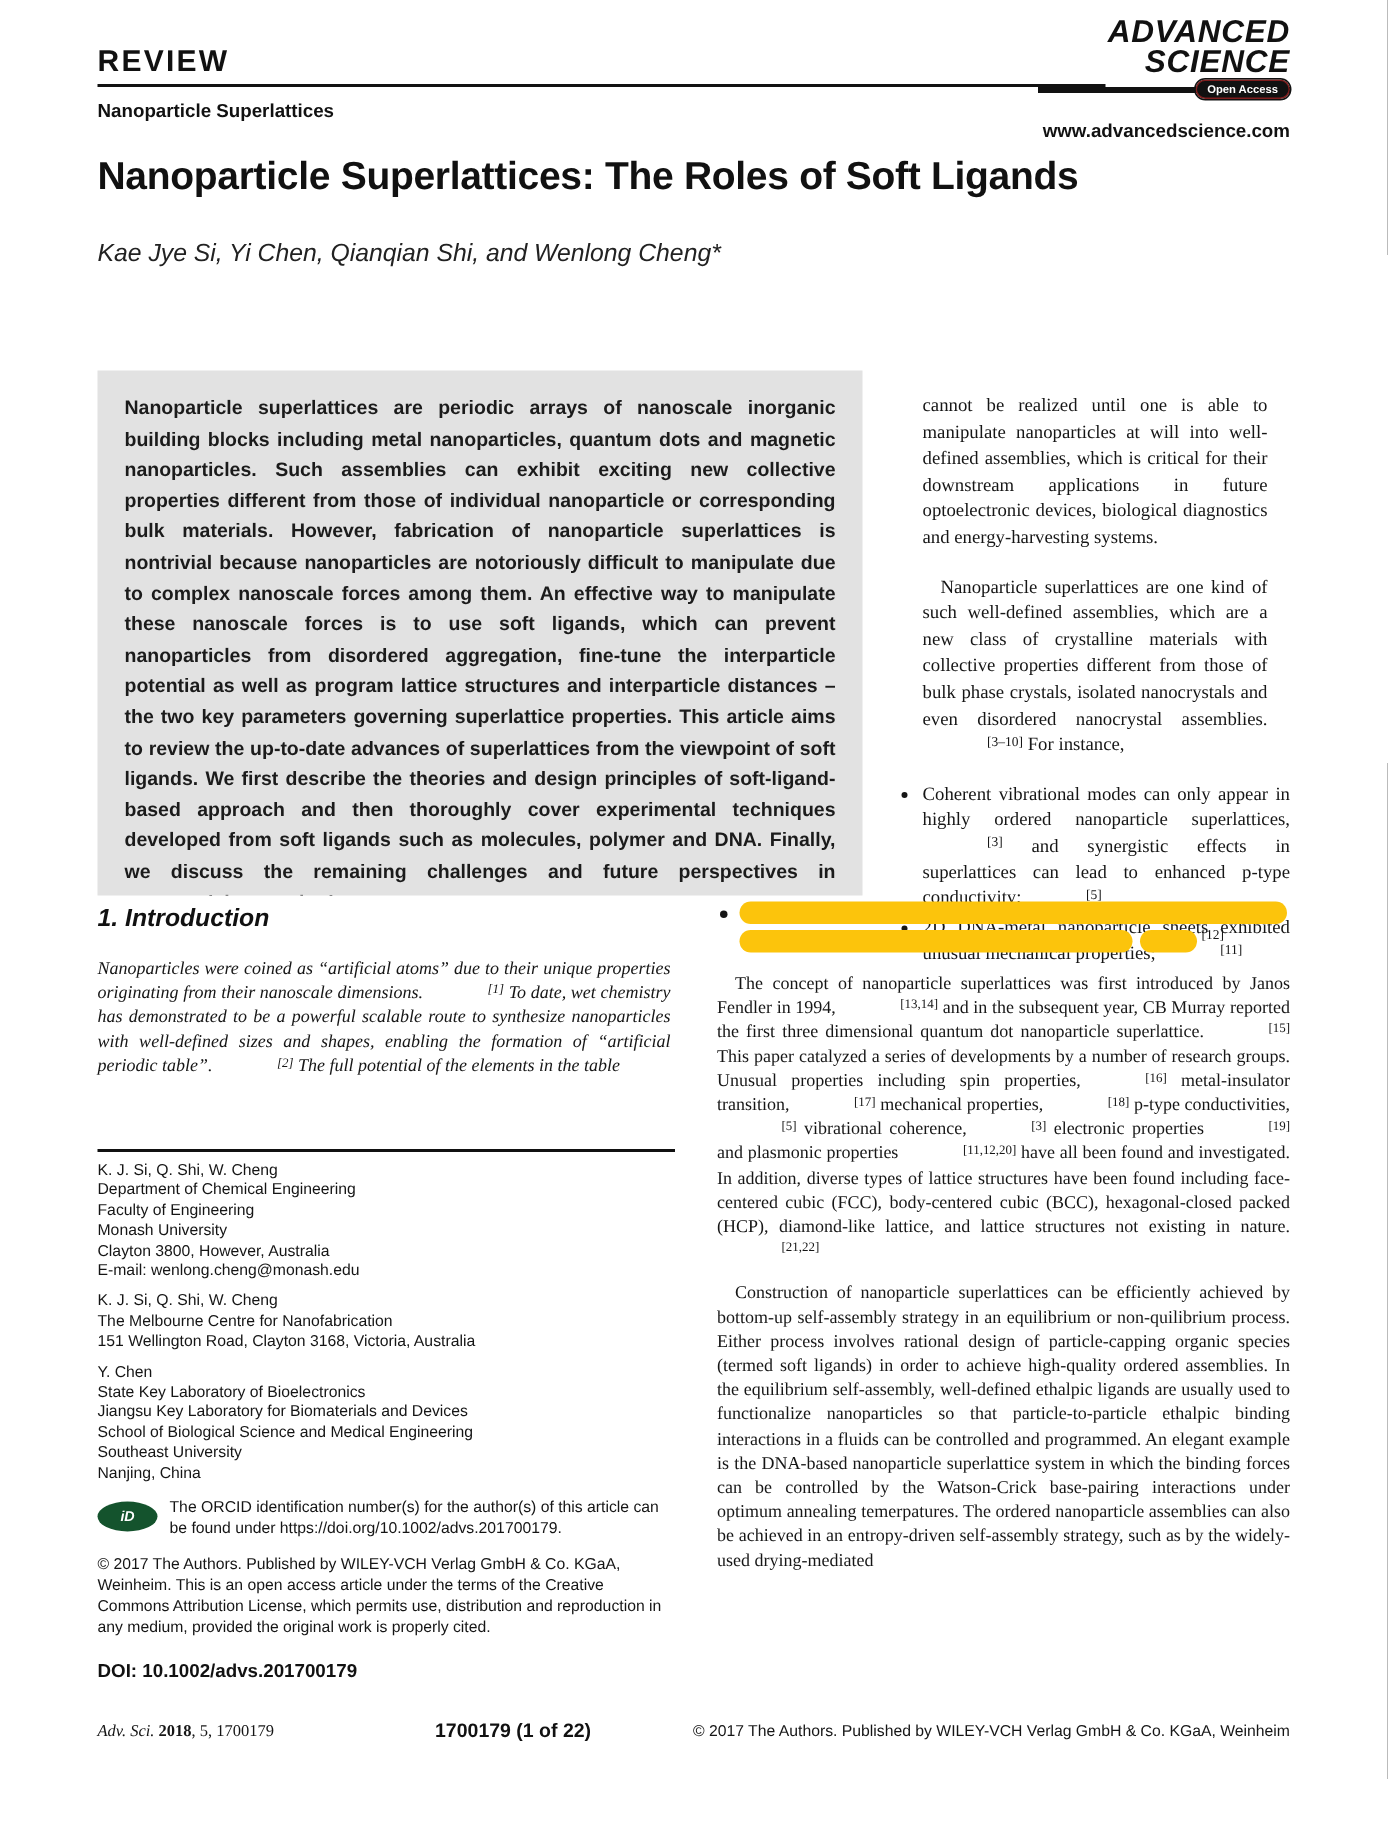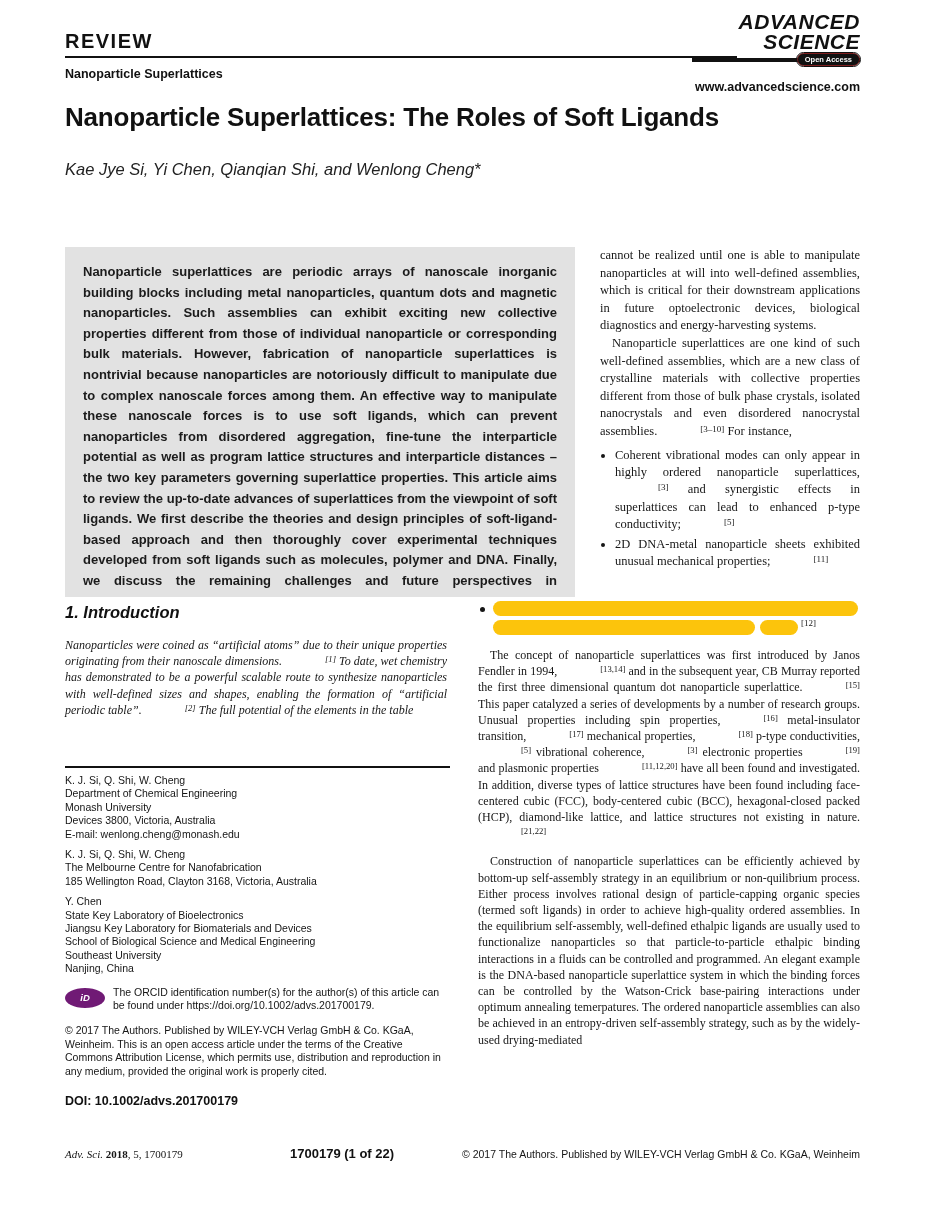--- a/index.html
+++ b/index.html
@@ -28,21 +28,21 @@
   
   .abstract-box{position:absolute;left:65px;top:247px;width:510px;height:350px;background:#E2E2E2;
         box-sizing:border-box;padding:15px 18px;overflow:hidden;}
   .abstract-text{font-size:13px;font-weight:700;line-height:20.6px;text-align:justify;color:#1b1b1b;}
 
   
   .serif{font-family:"Liberation Serif",serif;color:#161616;}
   sup{font-size:.72em;vertical-align:.35em;line-height:0;padding-left:43px;}
 
   .rc-top{position:absolute;left:600px;top:247px;width:260px;}
-  .rc-top p{margin:0;font-size:12.5px;line-height:17.6px;text-align:justify;}
+  .rc-top p{margin:15px;font-size:12.5px;line-height:17.6px;text-align:justify;}
   .rc-top p.indent{text-indent:12px;}
   .rc-top ul{margin:6px 0 0 0;padding-left:15px;}
   .rc-top li{font-size:12.5px;line-height:17.4px;text-align:justify;margin:0 0 2px 0;}
 
   
   .col-left{position:absolute;left:65px;top:603px;width:382px;font-style:italic;}
   .intro-heading{font-size:16.5px;font-weight:700;color:#111;margin:0;}
   .col-left .body-par{margin:15px 0 0 0;font-size:12px;line-height:16.2px;text-align:justify;}
 
   .col-right{position:absolute;left:478px;top:601px;width:382px;}
@@ -56,21 +56,21 @@
   .hl-bar-3{width:38px;display:inline-block;margin-left:5px;}
   .rb-ref{font-family:"Liberation Serif",serif;font-size:9px;margin-left:3px;position:relative;top:-2px;color:#161616;}
   .col-right .body-par{margin:12px 0 0 0;font-size:12px;line-height:16.2px;text-align:justify;text-indent:12px;}
 
   
   .footnote-block{position:absolute;left:65px;top:766px;width:385px;border-top:2px solid #111;
         padding-top:6px;}
   .fn-group{margin-bottom:7px;}
   .fn-group div{font-size:10.5px;line-height:13.4px;color:#151515;}
   .orcid-row{display:flex;margin:10px 0 0 0;}
-  .orcid-icon{flex:0 0 auto;width:40px;height:20px;border-radius:50%;background:#701a75;color:#fff;
+  .orcid-icon{flex:0 0 auto;width:40px;height:20px;border-radius:50%;background:#14532d;color:#fff;
         font-size:9.5px;font-weight:700;font-style:italic;display:flex;align-items:center;
         justify-content:center;margin-right:8px;margin-top:2px;}
   .orcid-note{font-size:10.5px;line-height:13.6px;color:#151515;}
   .copyright-note{margin-top:11px;font-size:10.5px;line-height:13.8px;color:#151515;}
   .doi-line{margin-top:15px;font-size:12.5px;font-weight:700;color:#111;}
 
   
   .footer{position:absolute;left:0;top:1148px;width:925px;font-size:11px;color:#151515;}
   .footer-left{position:absolute;left:65px;top:0;font-family:"Liberation Serif",serif;}
   .footer-journal{font-style:italic;}
@@ -128,28 +128,29 @@
       </div>
     </div>
     <p class="body-par serif">The concept of nanoparticle superlattices was first introduced by Janos Fendler in 1994,<sup>[13,14]</sup> and in the subsequent year, CB Murray reported the first three dimensional quantum dot nanoparticle superlattice.<sup>[15]</sup> This paper catalyzed a series of developments by a number of research groups. Unusual properties including spin properties,<sup>[16]</sup> metal-insulator transition,<sup>[17]</sup> mechanical properties,<sup>[18]</sup> p-type conductivities,<sup>[5]</sup> vibrational coherence,<sup>[3]</sup> electronic properties<sup>[19]</sup> and plasmonic properties<sup>[11,12,20]</sup> have all been found and investigated. In addition, diverse types of lattice structures have been found including face-centered cubic (FCC), body-centered cubic (BCC), hexagonal-closed packed (HCP), diamond-like lattice, and lattice structures not existing in nature.<sup>[21,22]</sup></p>
     <p class="body-par serif">Construction of nanoparticle superlattices can be efficiently achieved by bottom-up self-assembly strategy in an equilibrium or non-quilibrium process. Either process involves rational design of particle-capping organic species (termed soft ligands) in order to achieve high-quality ordered assemblies. In the equilibrium self-assembly, well-defined ethalpic ligands are usually used to functionalize nanoparticles so that particle-to-particle ethalpic binding interactions in a fluids can be controlled and programmed. An elegant example is the DNA-based nanoparticle superlattice system in which the binding forces can be controlled by the Watson-Crick base-pairing interactions under optimum annealing temerpatures. The ordered nanoparticle assemblies can also be achieved in an entropy-driven self-assembly strategy, such as by the widely-used drying-mediated</p>
   </div>
 
   <div class="footnote-block">
     <div class="fn-group">
         <div>K. J. Si, Q. Shi, W. Cheng</div>
         <div>Department of Chemical Engineering</div>
+        <div>Faculty of Engineering</div>
         <div>Monash University</div>
-        <div>Devices 3800, Victoria, Australia</div>
+        <div>Clayton 3800, However, Australia</div>
         <div>E-mail: wenlong.cheng@monash.edu</div>
       </div>
     <div class="fn-group">
         <div>K. J. Si, Q. Shi, W. Cheng</div>
         <div>The Melbourne Centre for Nanofabrication</div>
-        <div>185 Wellington Road, Clayton 3168, Victoria, Australia</div>
+        <div>151 Wellington Road, Clayton 3168, Victoria, Australia</div>
       </div>
     <div class="fn-group">
         <div>Y. Chen</div>
         <div>State Key Laboratory of Bioelectronics</div>
         <div>Jiangsu Key Laboratory for Biomaterials and Devices</div>
         <div>School of Biological Science and Medical Engineering</div>
         <div>Southeast University</div>
         <div>Nanjing, China</div>
       </div>
     <div class="orcid-row">

